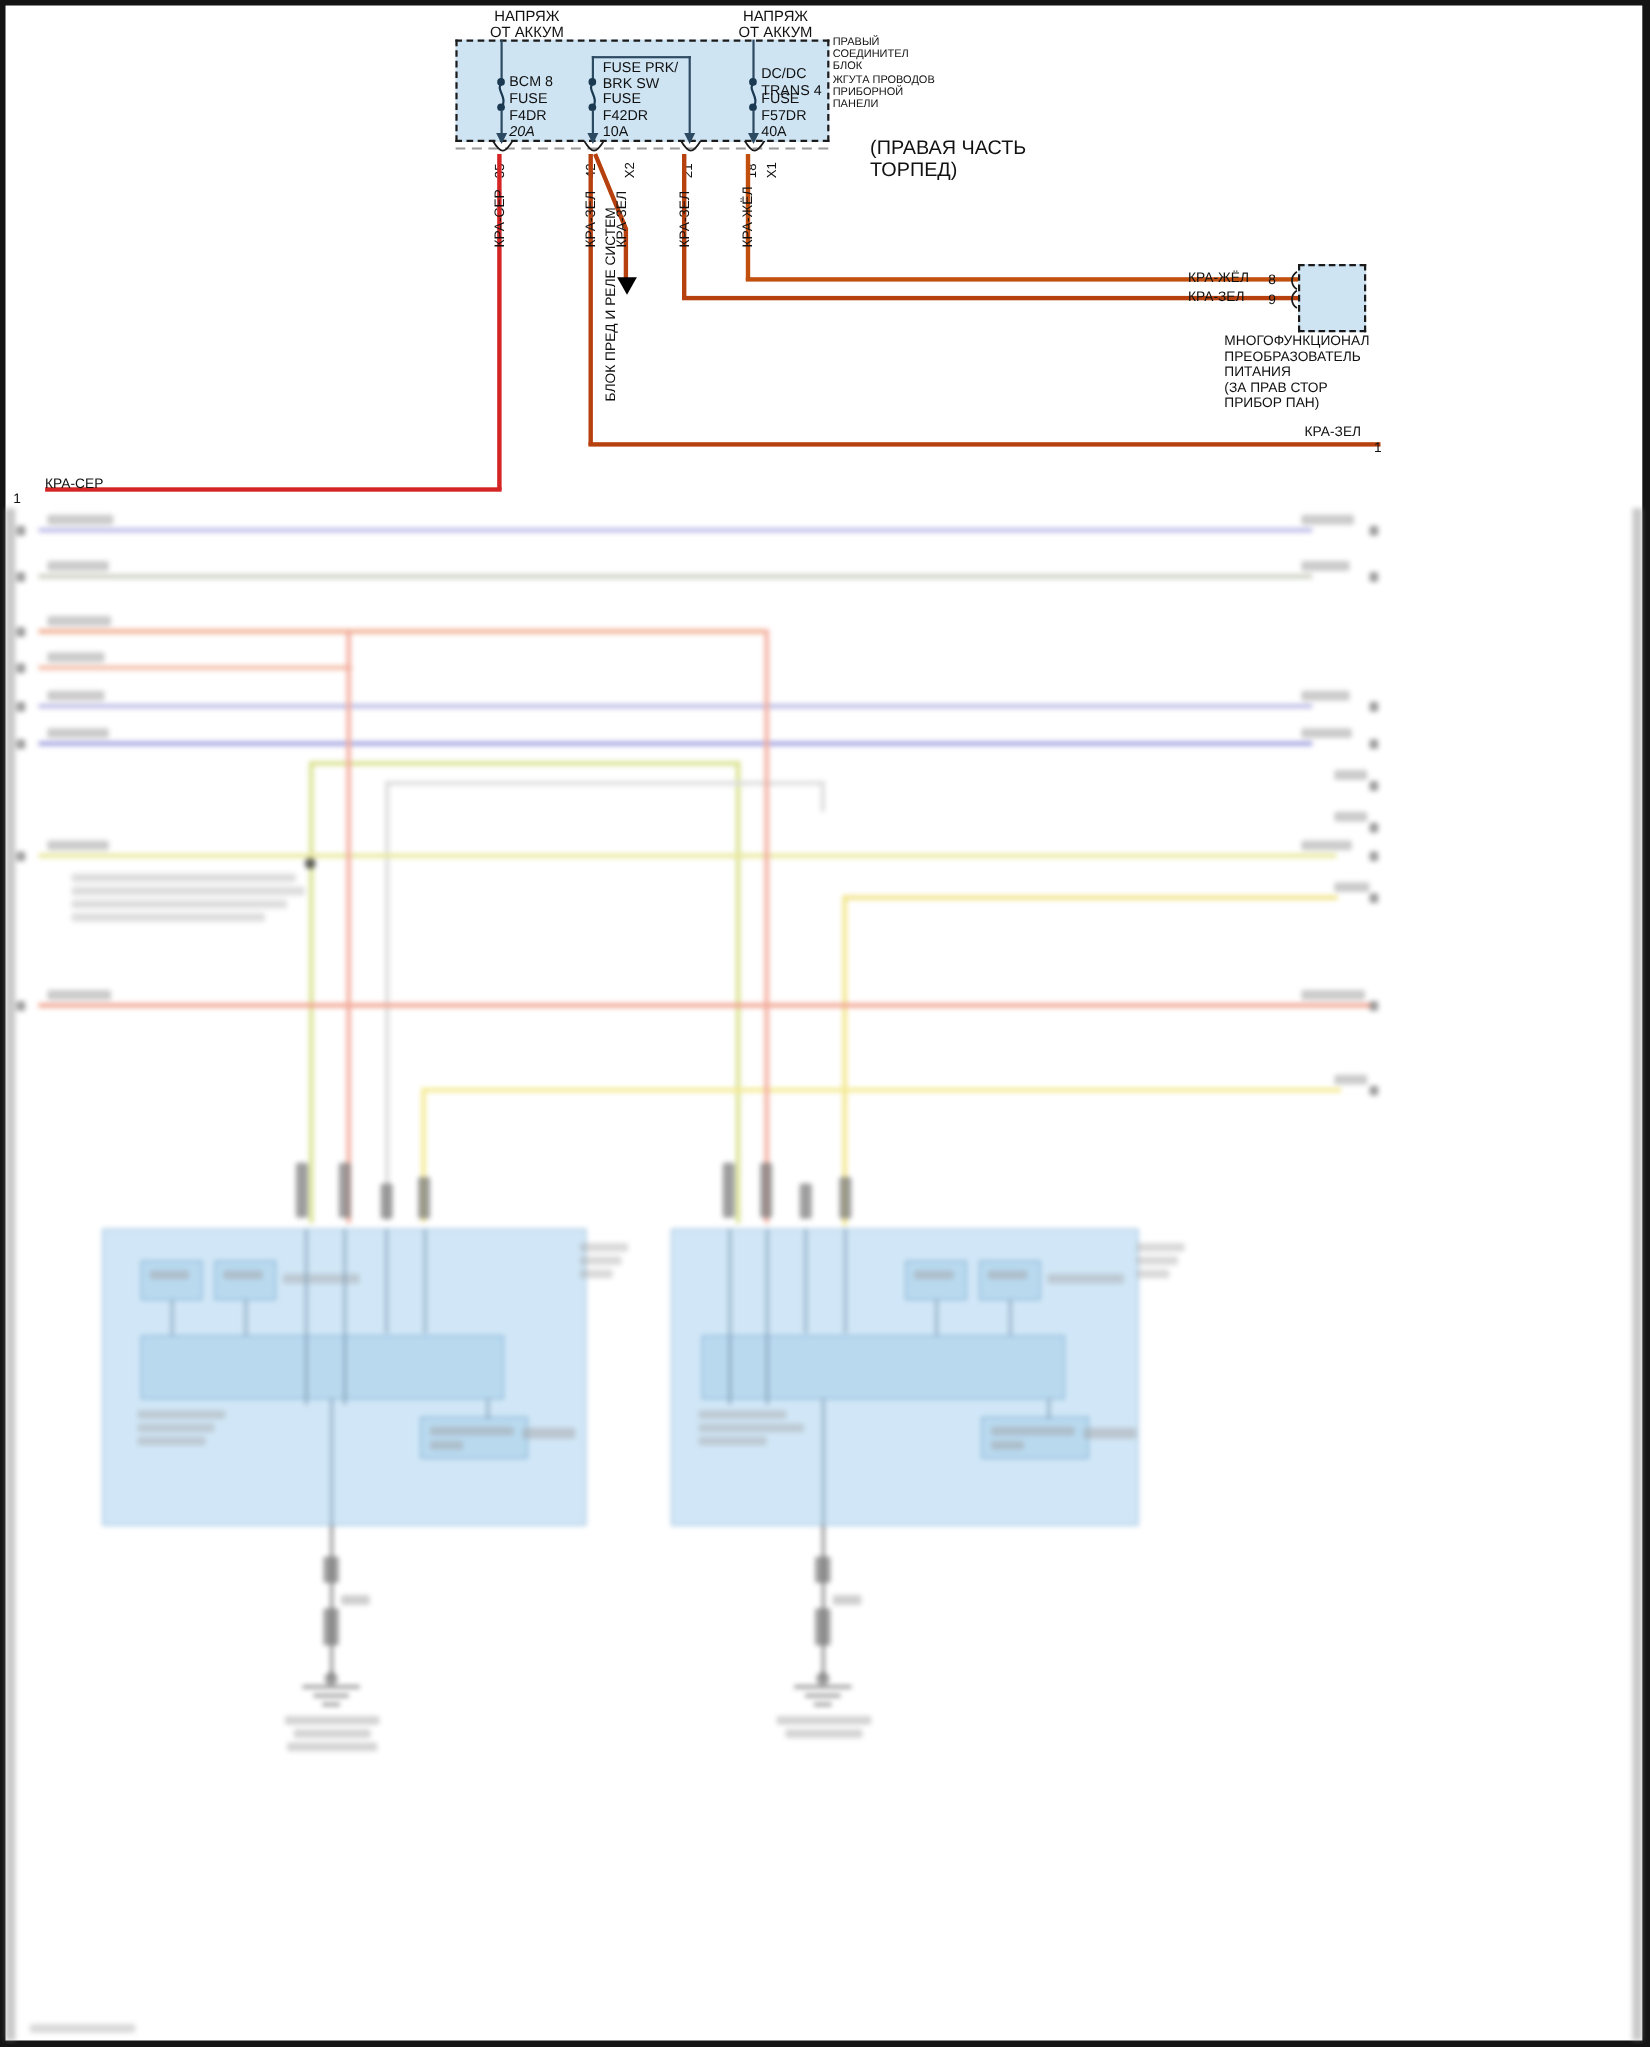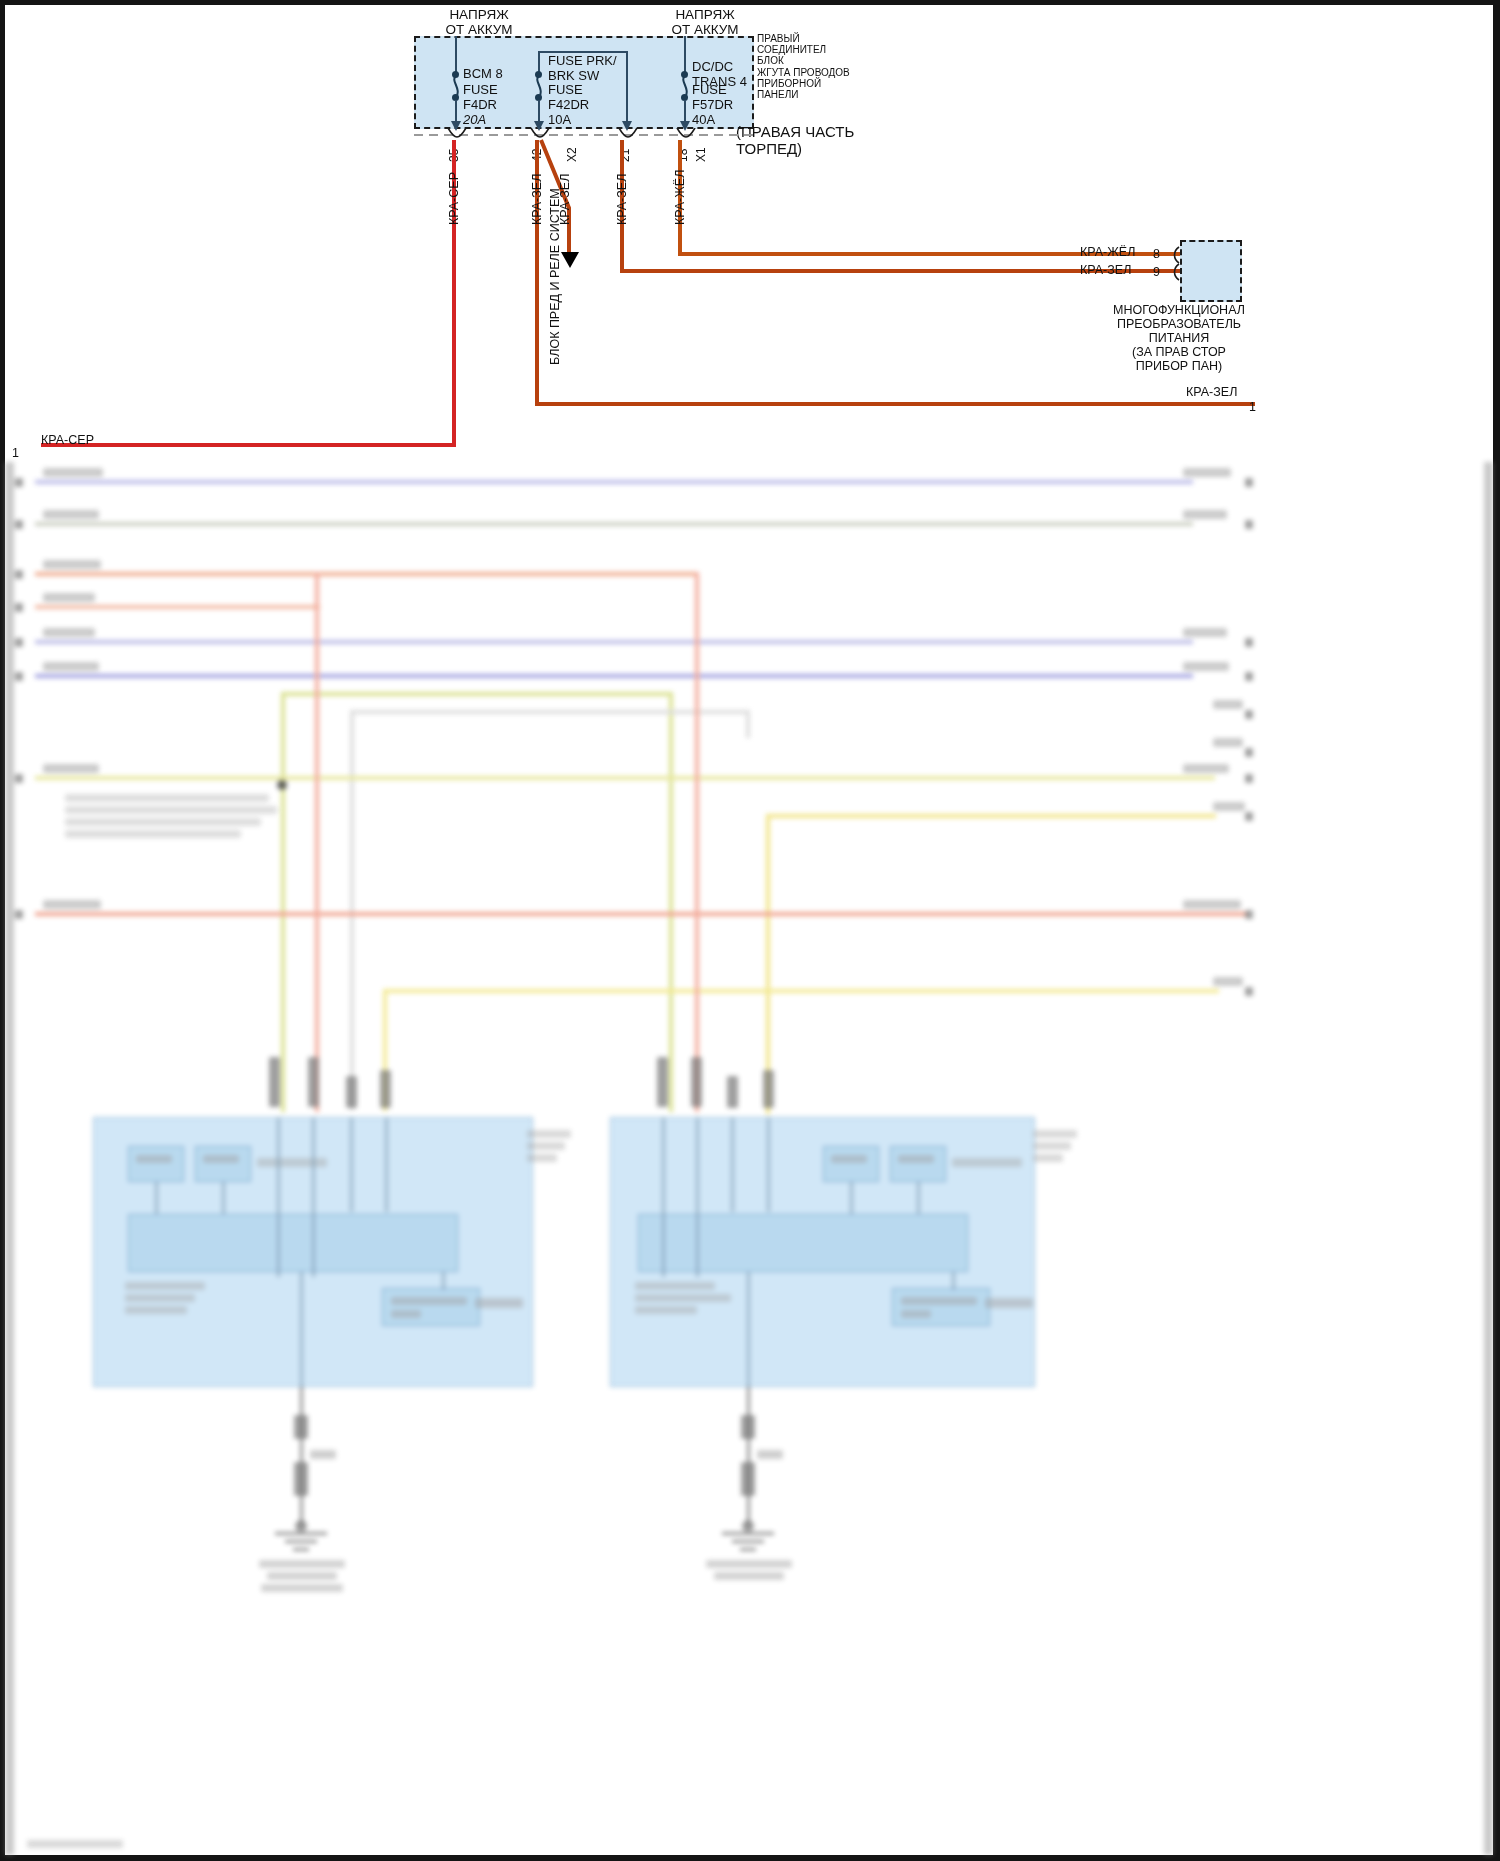--- a/index.html
+++ b/index.html
@@ -62,21 +62,21 @@
 ОТ АККУМ</div>
 
   <div class="fusebox" style="left:414px;top:36px;width:340px;height:93px;"></div>
 
   <div class="txt" style="left:757px;top:33px;font-size:10px;">ПРАВЫЙ
 СОЕДИНИТЕЛ
 БЛОК
 ЖГУТА ПРОВОДОВ
 ПРИБОРНОЙ
 ПАНЕЛИ</div>
-  <div class="txt" style="left:736px;top:124px;font-size:15px;">(ПРАВАЯ ЧАСТЬ
+  <div class="txt" style="left:791px;top:124px;font-size:18px;">(ПРАВАЯ ЧАСТЬ
 ТОРПЕД)</div>
 
   <div class="wire" style="left:455px;top:36px;width:2px;height:38px;background:#2d4a63;"></div>
   <div class="node" style="left:452px;top:71px;"></div>
   <svg style="position:absolute;left:448px;top:76px;" width="14" height="22">
     <path d="M8,0 C2,5 14,12 8,22" stroke="#1b3a52" stroke-width="2" fill="none"></path>
   </svg>
   <div class="node" style="left:452px;top:94px;"></div>
   <div class="wire" style="left:455px;top:100px;width:2px;height:24px;background:#2d4a63;"></div>
   <div class="arrow-down" style="left:451px;top:121px;"></div>
@@ -174,21 +174,21 @@
   <svg style="position:absolute;left:1167px;top:263px;" width="14" height="18">
     <path d="M12,1 C6,5 6,13 12,17" stroke="#1b1b1b" stroke-width="1.6" fill="none"></path>
   </svg>
 
   <div class="txt" style="left:1153px;top:247px;font-size:12.5px;">8</div>
   <div class="txt" style="left:1153px;top:265px;font-size:12.5px;">9</div>
 
   <div class="txt" style="left:1080px;top:245px;font-size:12.5px;">КРА-ЖЁЛ</div>
   <div class="txt" style="left:1080px;top:263px;font-size:12.5px;">КРА-ЗЕЛ</div>
 
-  <div class="txt" style="left:1113px;top:303px;width:132px;text-align:center;font-size:12.5px;">МНОГОФУНКЦИОНАЛ
+  <div class="txt" style="left:1113px;top:303px;width:132px;text-align:left;font-size:12.5px;">МНОГОФУНКЦИОНАЛ
 ПРЕОБРАЗОВАТЕЛЬ
 ПИТАНИЯ
 (ЗА ПРАВ СТОР
 ПРИБОР ПАН)</div>
 
   <div class="txt" style="left:1186px;top:385px;font-size:12.5px;">КРА-ЗЕЛ</div>
   <div class="txt" style="left:1249px;top:400px;font-size:12.5px;">1</div>
 
   <div class="txt" style="left:41px;top:433px;font-size:12.5px;">КРА-СЕР</div>
   <div class="txt" style="left:12px;top:446px;font-size:12.5px;">1</div>

